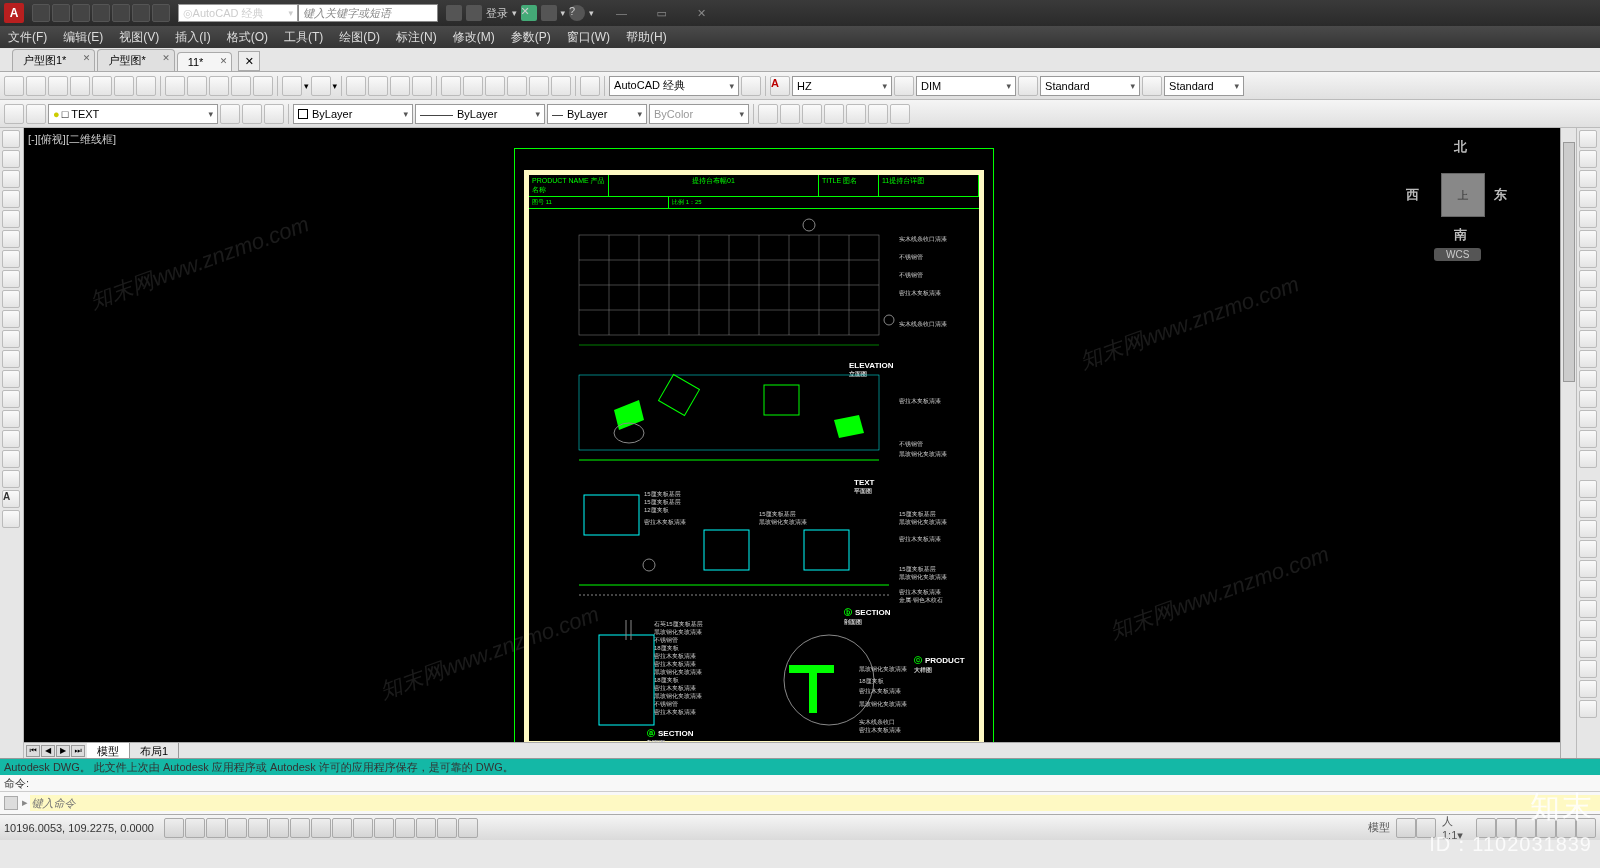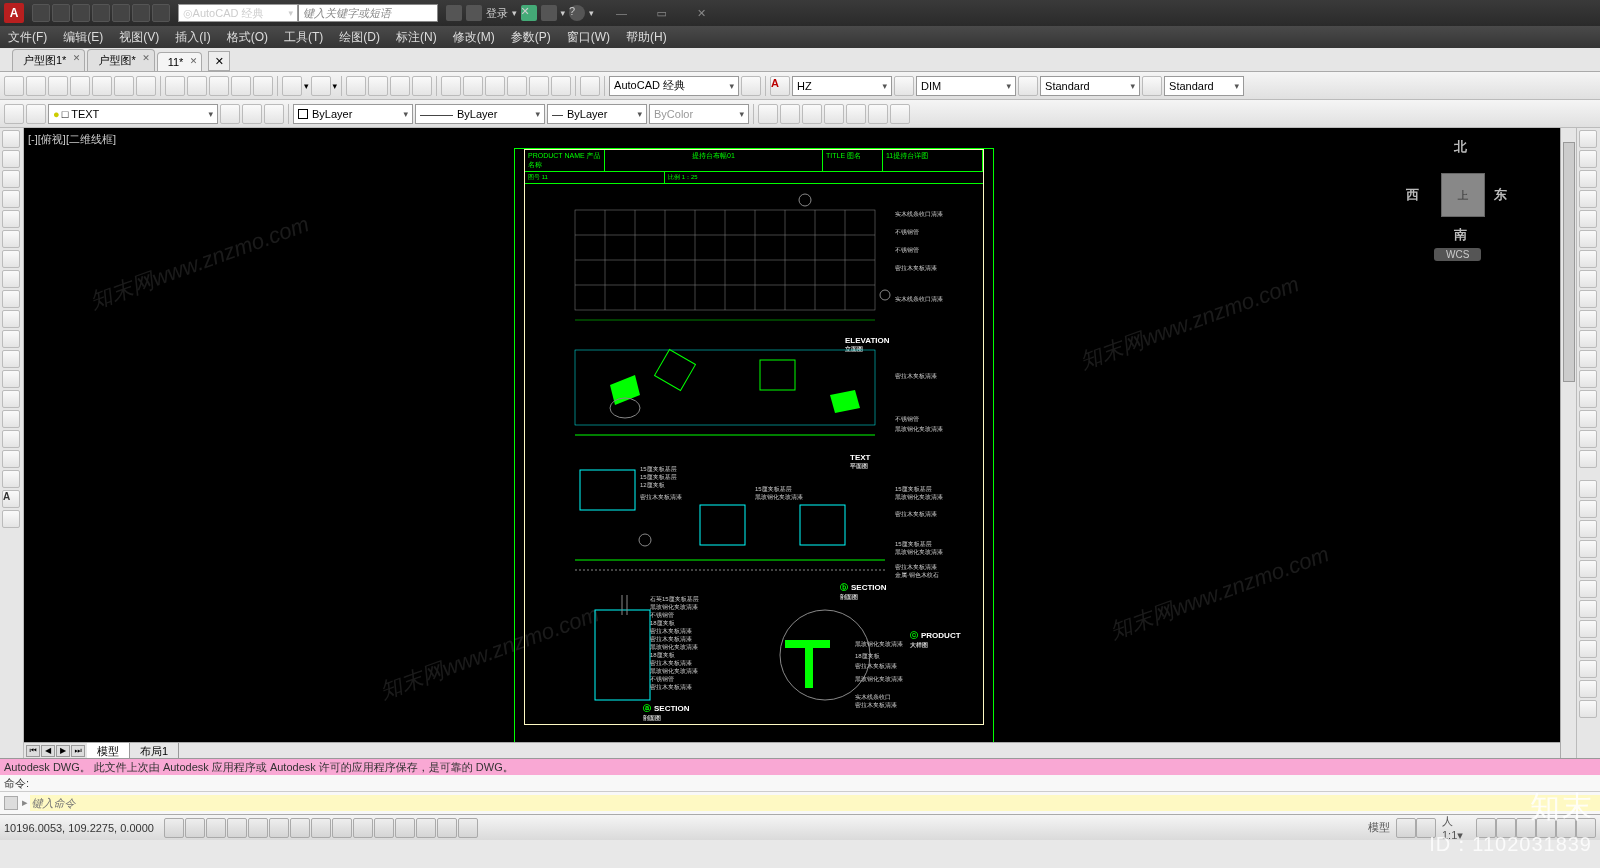--- a/index.html
+++ b/index.html
@@ -17,21 +17,21 @@
 .login-cluster .ico { width: 16px; height: 16px; background: #555; border-radius: 2px; }
 .win-controls { display: flex; }
 .win-controls div { width: 40px; height: 26px; display: flex; align-items: center; justify-content: center; color: #888; }
 
 
 .menubar { height: 22px; background: linear-gradient(#4a4a4a,#353535); display: flex; color: #ddd; }
 .menubar .mitem { padding: 0 8px; line-height: 22px; font-size: 12px; }
 
 
 .filetabs { height: 24px; background: #e6e6e6; display: flex; align-items: flex-end; padding-left: 12px; border-bottom: 1px solid #aaa; }
-.filetabs .ftab { padding: 3px 18px 3px 10px; background: #e0e0e0; border: 1px solid #aaa; border-bottom: none; border-radius: 4px 4px 0 0; margin-right: 2px; font-size: 11px; position: relative; }
+.filetabs .ftab { padding: 3px 28px 3px 10px; background: #e0e0e0; border: 1px solid #aaa; border-bottom: none; border-radius: 4px 4px 0 0; margin-right: 2px; font-size: 11px; position: relative; }
 .filetabs .ftab.active { background: #f5f5f5; }
 .filetabs .ftab .close { position: absolute; right: 4px; top: 3px; font-size: 9px; color: #666; }
 
 
 .toolrow { height: 28px; background: linear-gradient(#f5f5f5,#e0e0e0); border-bottom: 1px solid #bbb; display: flex; align-items: center; padding: 0 4px; gap: 2px; }
 .tb { width: 20px; height: 20px; background: linear-gradient(#fafafa,#e4e4e4); border: 1px solid #bbb; border-radius: 2px; }
 .sep { width: 1px; height: 20px; background: #bbb; margin: 0 2px; }
 .dd { height: 20px; background: #fff; border: 1px solid #999; font-size: 11px; padding: 0 18px 0 4px; display: flex; align-items: center; position: relative; }
 .dd::after { content: "▾"; position: absolute; right: 4px; font-size: 9px; color: #555; }
 
@@ -45,37 +45,37 @@
 .scrollbar-v { position: absolute; right: 0; top: 0; width: 16px; height: 100%; background: #e6e6e6; border-left: 1px solid #aaa; }
 .scrollbar-v .thumb { position: absolute; top: 14px; left: 2px; width: 12px; height: 240px; background: #ccc; border: 1px solid #999; }
 .scrollbar-h { position: absolute; bottom: 0; left: 0; width: calc(100% - 16px); height: 16px; background: #e6e6e6; border-top: 1px solid #aaa; display: flex; align-items: center; }
 .scrollbar-h .nav { display:flex; gap:1px; padding:0 2px;}
 .scrollbar-h .nav div { width:14px; height:12px; background:#ddd; border:1px solid #999; font-size:8px; display:flex;align-items:center;justify-content:center;}
 .scrollbar-h .mtab { padding: 0 10px; font-size: 11px; border-right: 1px solid #999; height:16px; line-height:16px; }
 .scrollbar-h .mtab.active { background: #fff; }
 
 
 .drawing-frame { position: absolute; left: 490px; top: 20px; width: 480px; height: 596px; border: 1px solid #0f0; }
-.drawing-inner { position: absolute; left: 500px; top: 21px; width: 460px; height: 576px; border: 1px solid #fef9c3; }
+.drawing-inner { position: absolute; left: 500px; top: 42px; width: 460px; height: 576px; border: 5px solid #fef9c3; }
 .drawing-header { position: absolute; top: 0; left: 0; right: 0; height: 22px; border-bottom: 1px solid #0f0; display: flex; }
 .drawing-header div { border-right: 1px solid #0f0; color: #0f0; font-size: 7px; padding: 1px 3px; line-height: 9px; }
 .dh1 { width: 80px; } .dh2 { flex:1; text-align:center; color:#0f0; } .dh3 { width:60px; } .dh4 { width:100px; }
 .label-white { position: absolute; color: #ccc; font-size: 6px; white-space: nowrap; }
 .section-lbl { position: absolute; color: #fff; font-size: 8px; font-weight: bold; }
 .section-sub { color: #ccc; font-size: 6px; display:block; }
 
 
 .viewcube { position: absolute; right: 60px; top: 10px; width: 110px; height: 130px; }
 .viewcube .dir { position: absolute; color: #bbb; font-size: 13px; font-weight: bold; }
 .viewcube .cube { position: absolute; left: 35px; top: 35px; width: 44px; height: 44px; background: #888; border: 1px solid #666; display: flex; align-items: center; justify-content: center; color: #333; font-size: 11px; }
 .viewcube .wcs { position: absolute; top: 110px; left: 28px; background: #555; color: #ccc; padding: 1px 12px; border-radius: 3px; font-size: 10px; }
 
 
 .cmdarea { height: 56px; background: #f8f8f8; border-top: 1px solid #999; font-size: 11px; }
-.cmdhist { height: 16px; padding: 1px 4px; color: #333; background: #f9a8d4; }
+.cmdhist { height: 16px; padding: 1px 4px; color: #333; background: #14b8a6; }
 .cmdline { height: 16px; padding: 1px 4px; color: #333; }
 .cmdinput { height: 22px; display: flex; align-items: center; border-top: 1px solid #ccc; }
 .cmdinput .prompt { width: 14px; height: 14px; background: #ddd; margin: 0 4px; border:1px solid #aaa; }
 .cmdinput input { flex: 1; border: none; background: #fef9c3; font-size: 11px; font-style: italic; color: #888; padding: 2px; outline: none; }
 
 
 .statusbar { height: 26px; background: linear-gradient(#f5f5f5,#dadada); border-top: 1px solid #aaa; display: flex; align-items: center; padding: 0 4px; font-size: 11px; }
 .statusbar .coords { width: 160px; color: #333; }
 .statusbar .sbtns { display: flex; gap: 1px; }
 .statusbar .sb { width: 20px; height: 20px; background: linear-gradient(#eee,#d5d5d5); border: 1px solid #aaa; border-radius: 2px; }

